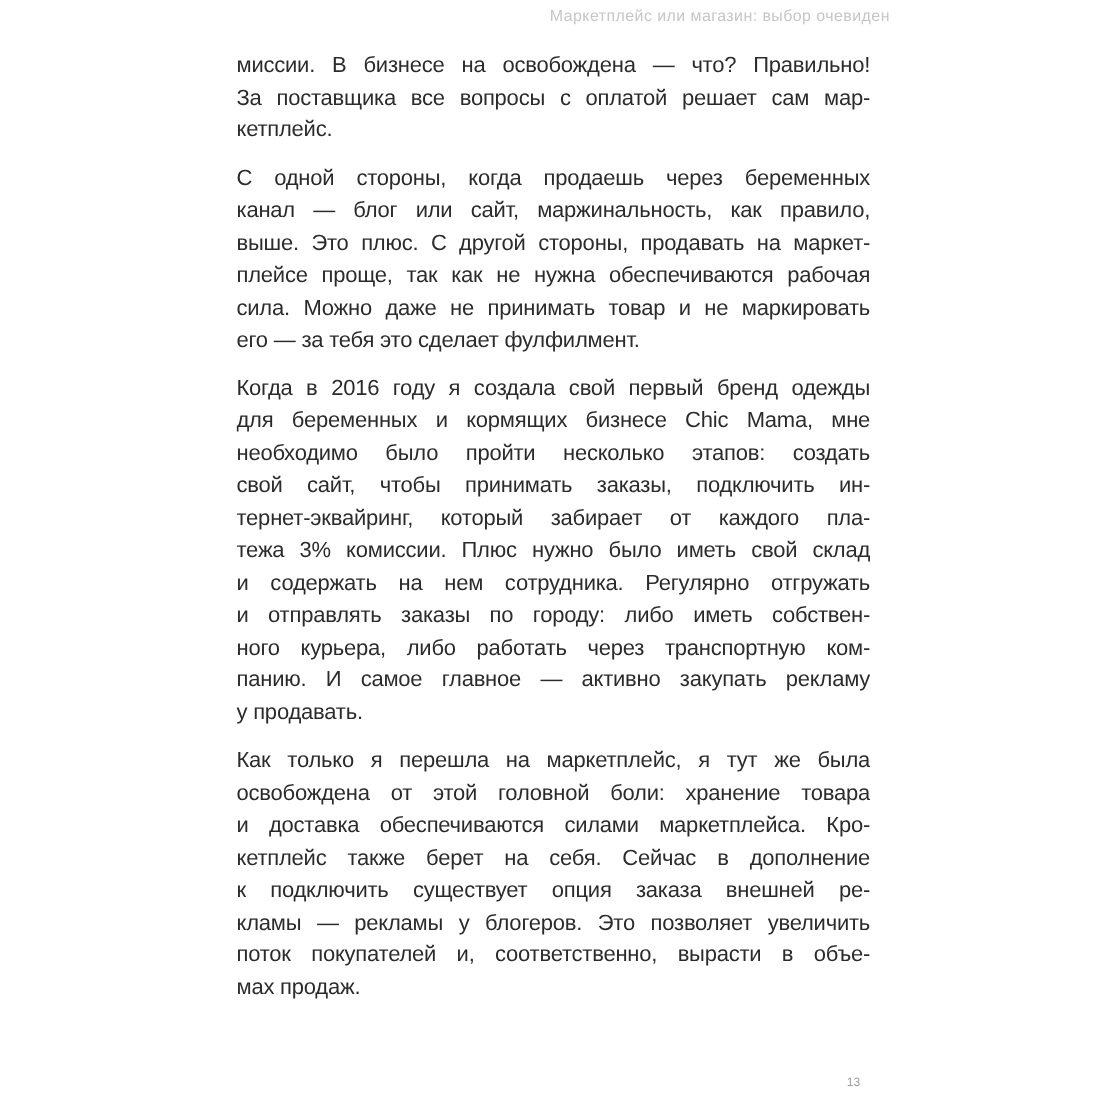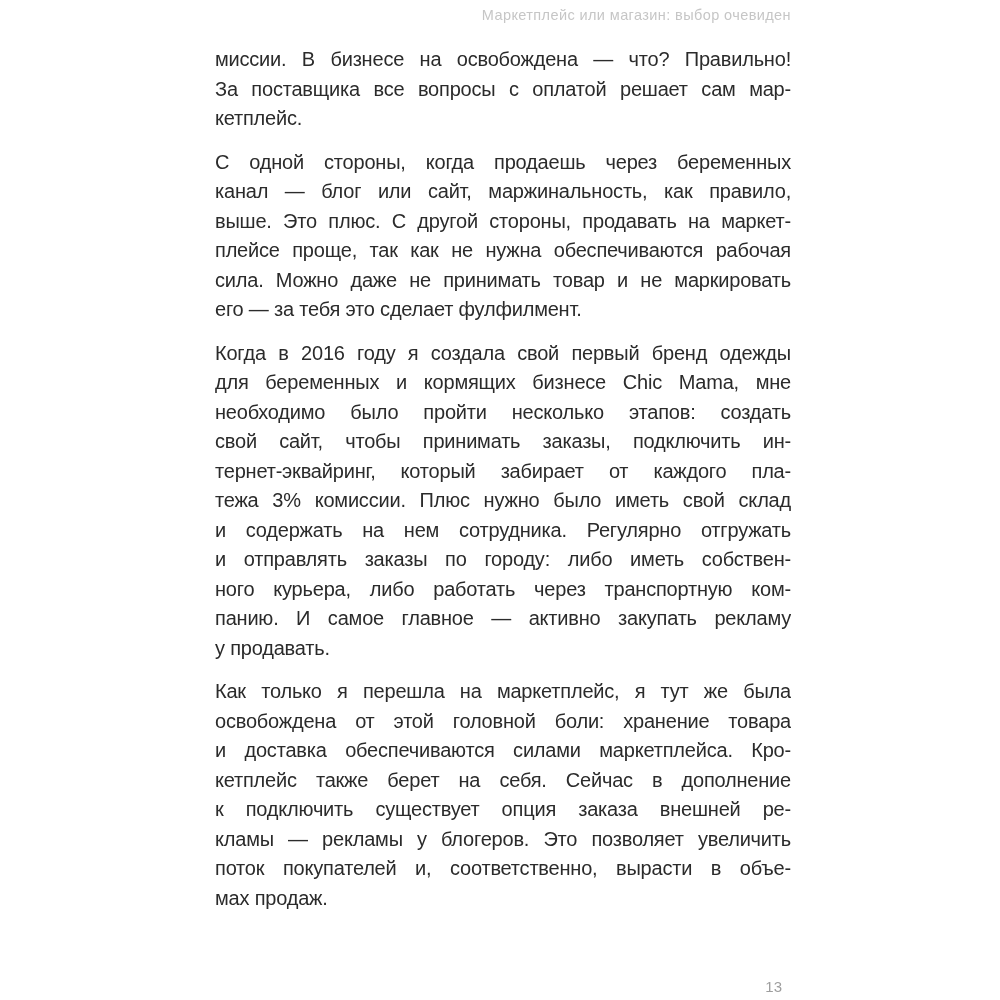--- a/index.html
+++ b/index.html
@@ -11,21 +11,21 @@
     position: relative;
     width: 1000px;
     height: 1000px;
     background: #ffffff;
     overflow: hidden;
     font-family: "Liberation Sans", "DejaVu Sans", sans-serif;
   }
   .running-header {
     position: absolute;
     top: 7px;
-    left: 215px;
+    left: 233px;
     width: 576px;
     text-align: right;
     font-size: 14.5px;
     letter-spacing: 0.4px;
     color: #c6c6c6;
     white-space: nowrap;
   }
   .text-block {
     position: absolute;
     top: 45px;
@@ -47,21 +47,21 @@
   }
   .line.last {
     text-align-last: left;
   }
   .page-number {
     position: absolute;
     top: 978px;
     left: 215px;
     width: 567px;
     text-align: right;
-    font-size: 15px;
+    font-size: 11px;
     color: #9e9e9e;
   }
 </style>
 </head>
 <body>
 
 <div class="page">
 
   <div class="running-header">Маркетплейс или магазин: выбор очевиден</div>
 

